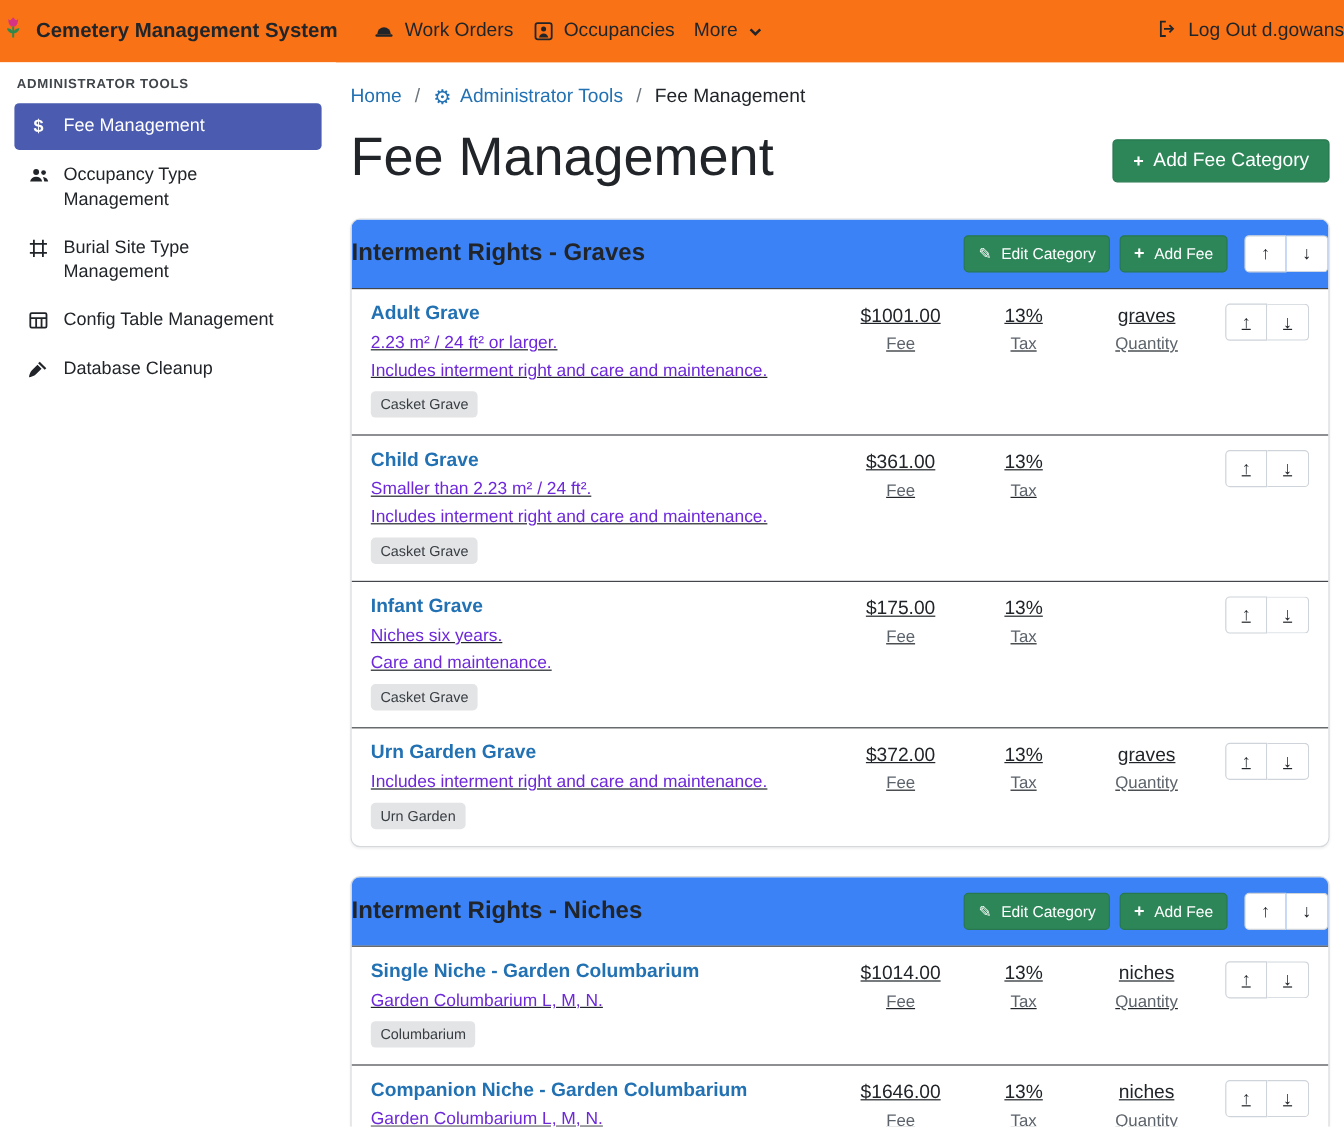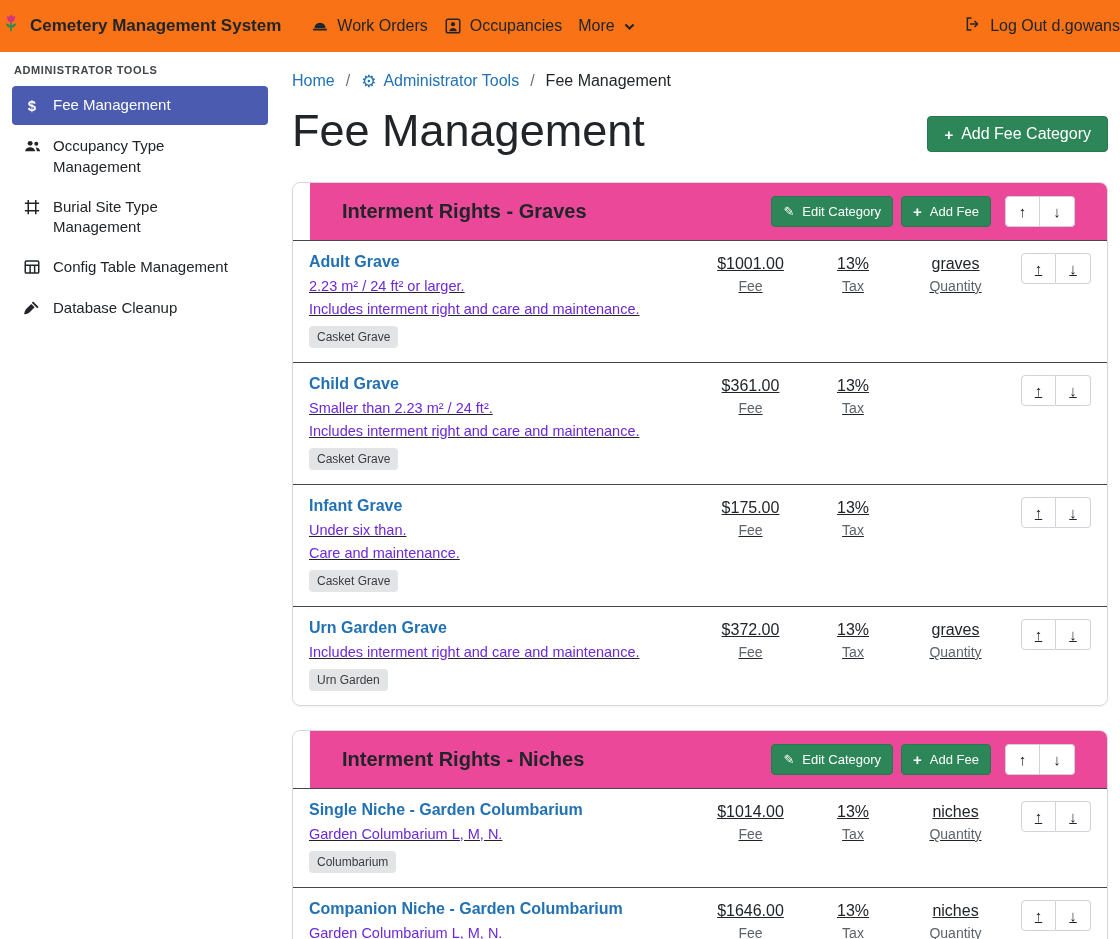--- a/index.html
+++ b/index.html
@@ -47,22 +47,22 @@
     border-radius:4px; cursor:pointer; display:inline-flex; align-items:center;
     gap:8px; font-family:inherit; }
   .btn-lg { font-size:16px; padding:8px 16px; margin-top:12px; }
   .btn-sm { font-size:13px; padding:7px 11px; }
   .plus-glyph { font-weight:bold; font-size:15px; line-height:1; }
   .pencil-glyph { font-size:13px; line-height:1; }
 
   
   .card { border:1px solid #d6d9dc; border-radius:8px; margin-top:24px;
     overflow:hidden; box-shadow:0 1px 2px rgba(0,0,0,.06); }
-  .card-header { background:#ec4899; padding:13px 32px; display:flex;
-    align-items:center; gap:8px;margin-left:17px; }
+  .card-header { background:#3b82f6; padding:13px 0; display:flex;
+    align-items:center; gap:8px; }
   .card-title { font-size:20px; font-weight:600; flex:1; }
   .btn-group { display:inline-flex; margin-left:6px; }
   .arrow-btn { width:35px; height:31px; background:#fff; border:1px solid #ced4da;
     color:#212529; font-size:15px; display:flex; align-items:center;
     justify-content:center; cursor:pointer; padding:0; font-family:inherit; }
   .btn-group .arrow-btn:first-child { border-radius:4px 0 0 4px; }
   .btn-group .arrow-btn:last-child { border-radius:0 4px 4px 0; border-left:none; }
 
   .fee-row { display:grid; grid-template-columns:1fr 115px 90px 115px 78px;
     padding:12px 16px 14px 16px; border-top:1px solid #43474b; align-items:start;text-decoration:underline; }
@@ -263,21 +263,21 @@
       <div class="num-col"></div>
       <div class="btn-group row-arrows">
         <button class="arrow-btn">↑</button>
         <button class="arrow-btn">↓</button>
       </div>
     </div>
 
     <div class="fee-row">
       <div>
         <a class="fee-name">Infant Grave</a>
-        <div class="fee-desc">Under six than.</div>
+        <div class="fee-desc">Niches six years.</div>
         <div class="fee-desc">Care and maintenance.</div>
         <div class="tag-line"><span class="tag">Casket Grave</span></div>
       </div>
       <div class="num-col">
         <div class="num-val">$175.00</div>
         <div class="num-lbl">Fee</div>
       </div>
       <div class="num-col">
         <div class="num-val">13%</div>
         <div class="num-lbl">Tax</div>

